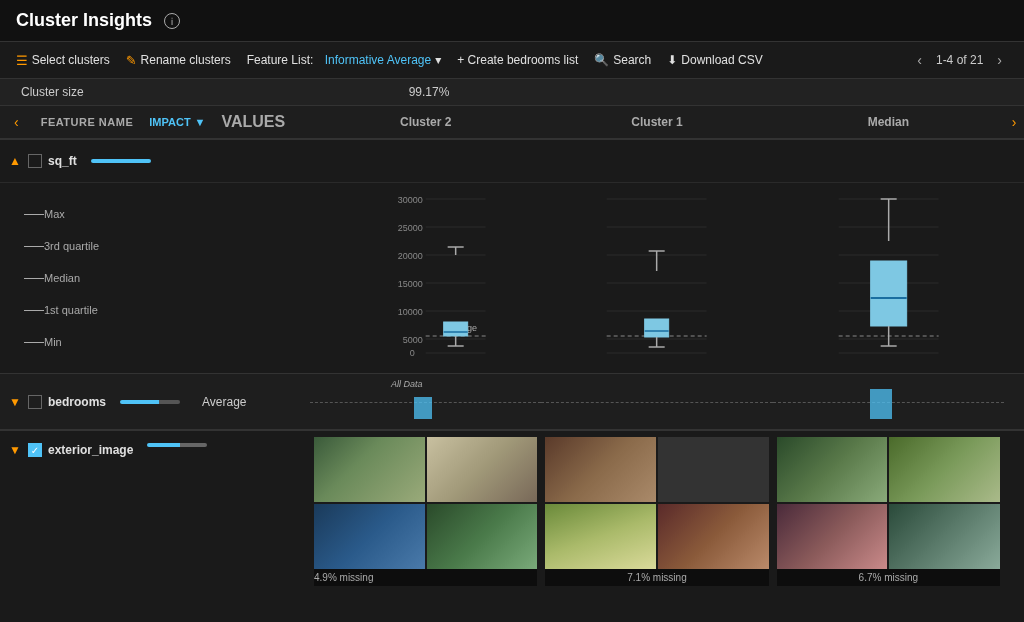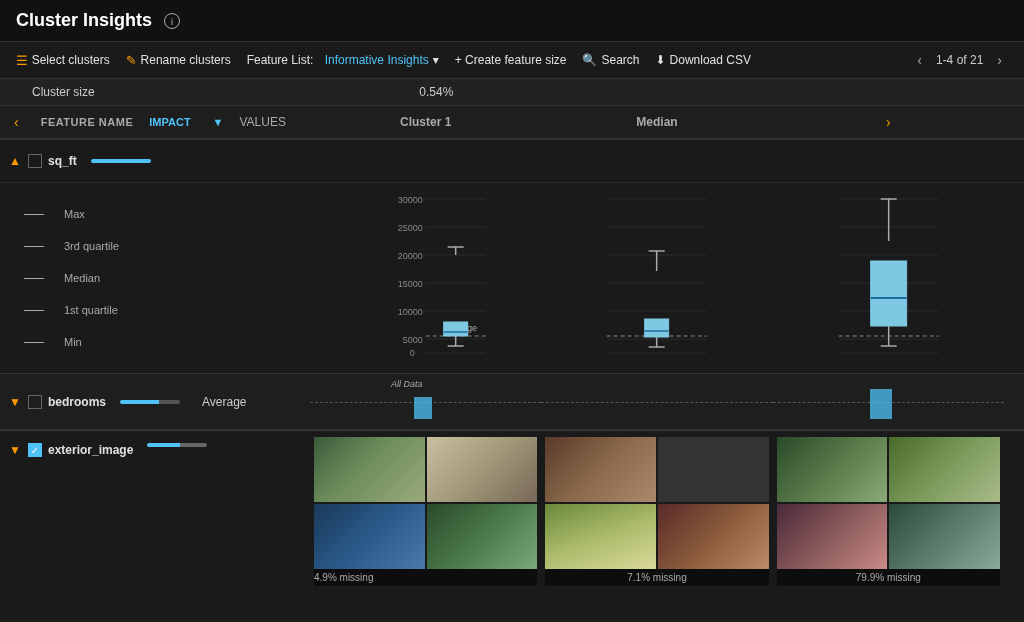--- a/index.html
+++ b/index.html
@@ -74,21 +74,21 @@
       font-size: 14px;
       padding: 2px 6px;
     }
 
     
     .cluster-size-row {
       display: grid;
       grid-template-columns: 310px 1fr 1fr 1fr 20px;
       background: #222;
       border-bottom: 1px solid #333;
-      padding: 6px 16px;
+      padding: 6px 5px;
       align-items: center;
     }
     .cluster-size-label {
       padding-left: 16px;
       color: #ccc;
       font-size: 12px;
     }
     .cluster-size-value {
       text-align: center;
       color: #ccc;
@@ -115,26 +115,26 @@
       font-size: 11px;
       font-weight: bold;
       letter-spacing: 0.5px;
     }
     .col-header-left .impact-col {
       color: #4fc3f7;
       font-size: 11px;
       font-weight: bold;
       display: flex;
       align-items: center;
-      gap: 22px;
+      gap: 4px;
     }
     .col-header-left .values-col {
       color: #aaa;
-      font-size: 12px;
-      font-weight: normal;
+      font-size: 16px;
+      font-weight: bold;
     }
     .col-header-center {
       text-align: center;
       color: #aaa;
       font-size: 12px;
       font-weight: bold;
     }
     .chevron-btn {
       background: none;
       border: none;
@@ -186,21 +186,21 @@
     .sq-ft-legend {
       padding: 8px 8px 8px 24px;
       display: flex;
       flex-direction: column;
       justify-content: center;
       gap: 20px;
     }
     .legend-item {
       display: flex;
       align-items: center;
-      gap: 20px;
+      gap: 0;
       font-size: 11px;
       color: #aaa;
     }
     .legend-line {
       width: 20px;
       height: 1px;
       background: #aaa;
     }
     .bedrooms-left {
       display: flex;
@@ -253,57 +253,58 @@
   <div class="toolbar-item">
     <span class="icon">☰</span>
     <span>Select clusters</span>
   </div>
   <div class="toolbar-item">
     <span class="icon">✎</span>
     <span>Rename clusters</span>
   </div>
   <div class="toolbar-item feature-list">
     <span>Feature List:</span>&nbsp;
-    <span class="highlight">Informative Insights</span>
+    <span class="highlight">Informative Average</span>
     <span> ▾</span>
   </div>
   <div class="toolbar-item">
-    <span>+ Create feature size</span>
+    <span>+ Create bedrooms list</span>
   </div>
   <div class="toolbar-item">
     <span>🔍</span>
     <span>Search</span>
   </div>
   <div class="toolbar-item">
     <span>⬇</span>
     <span>Download CSV</span>
   </div>
   <div class="toolbar-right">
     <span class="nav-arrow">‹</span>
     <span>1-4 of 21</span>
     <span class="nav-arrow">›</span>
   </div>
 </div>
 
 <div class="cluster-size-row">
   <div class="cluster-size-label">Cluster size</div>
-  <div class="cluster-size-value">0.54%</div>
+  <div class="cluster-size-value">99.17%</div>
   <div></div>
 </div>
 
 <div class="col-headers">
   <div class="col-header-left">
     <button class="chevron-btn">‹</button>
     <span class="feature-name-col">FEATURE NAME</span>
     <span class="impact-col">
       <span>IMPACT</span>
       <span>▼</span>
     </span>
     <span class="values-col">VALUES</span>
   </div>
+  <div class="col-header-center">Cluster 2</div>
   <div class="col-header-center">Cluster 1</div>
   <div class="col-header-center">Median</div>
   <div class="col-nav">
     <button class="chevron-btn">›</button>
   </div>
 </div>
 
 <div class="main-content">
 
   <div class="feature-section">
@@ -519,20 +520,20 @@
           <div class="img-cell">
             <div style="width:100%; height:100%; background:linear-gradient(135deg, #4a6a2a 0%, #7a9a5a 50%, #aaba8a 100%);"></div>
           </div>
           <div class="img-cell">
             <div style="width:100%; height:100%; background:linear-gradient(135deg, #4a2a3a 0%, #8a5a5a 50%, #ca8a8a 100%);"></div>
           </div>
           <div class="img-cell">
             <div style="width:100%; height:100%; background:linear-gradient(135deg, #2a4a3a 0%, #5a7a6a 50%, #8aaa9a 100%);"></div>
           </div>
         </div>
-        <div style="text-align:center; color:#aaa; font-size:10px; padding:3px 0; background:rgba(0,0,0,0.5);">79.9% missing</div>
+        <div style="text-align:center; color:#aaa; font-size:10px; padding:3px 0; background:rgba(0,0,0,0.5);">6.7% missing</div>
       </div>
 
       <div></div>
     </div>
   </div>
 
 </div>
 
 </body></html>

